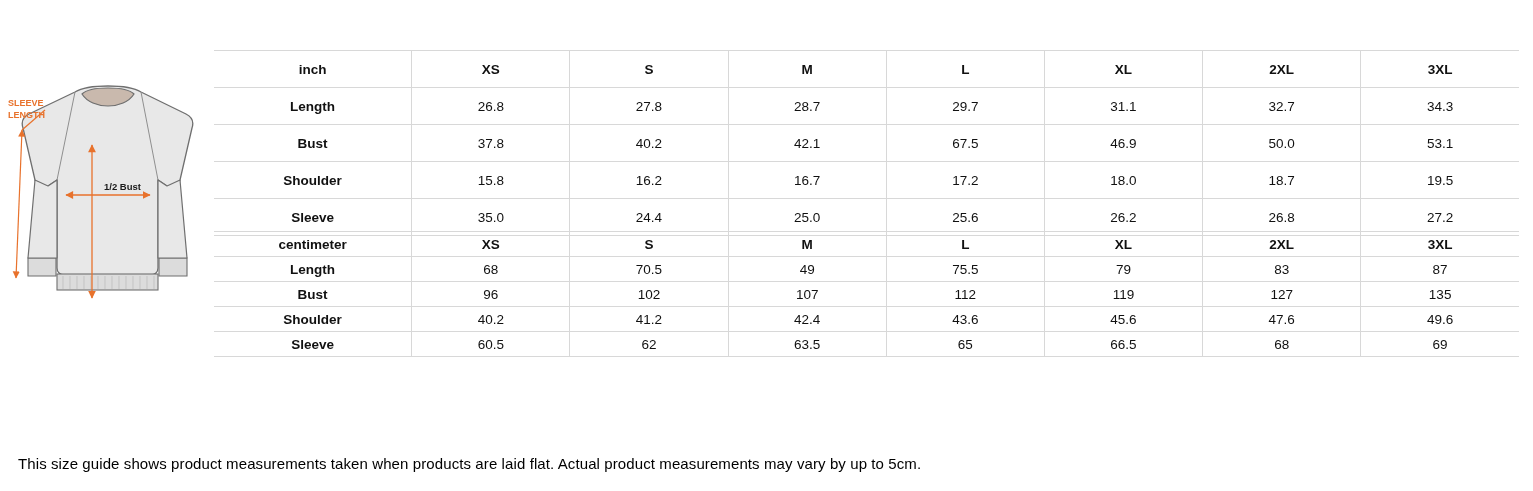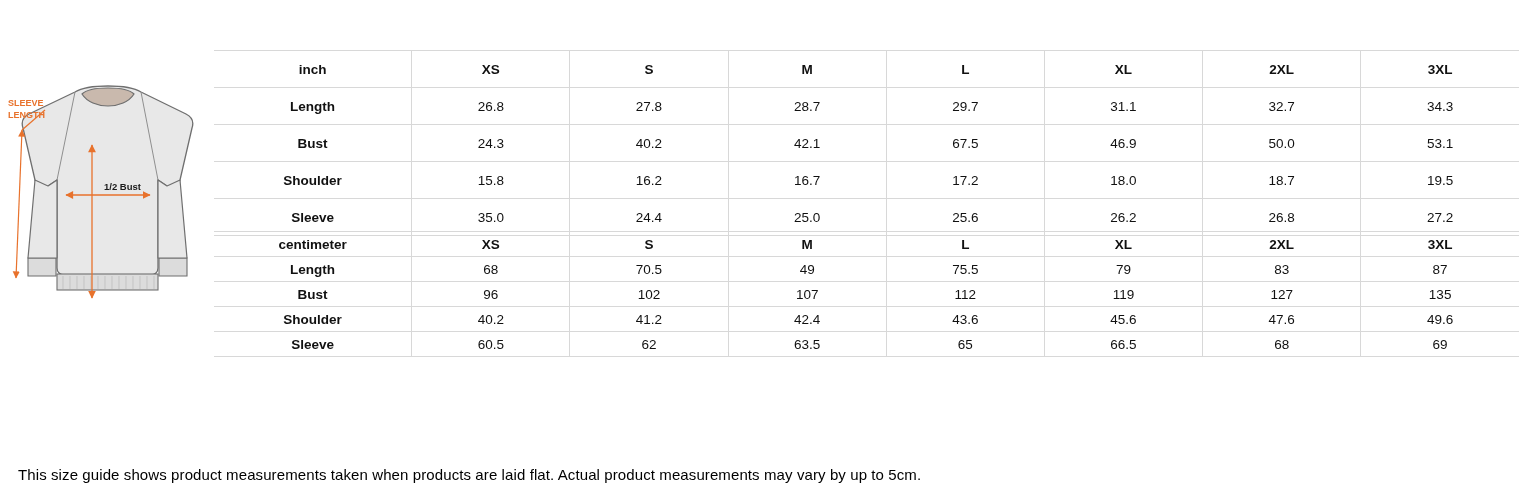--- a/index.html
+++ b/index.html
@@ -103,21 +103,21 @@
     height: 24px;
     padding: 0 4px;
   }
 
   .col-first { width: 14.5%; }
 
   
   .footnote {
     position: absolute;
     left: 18px;
-    top: 466px;
+    top: 455px;
     font-size: 15px;
     color: #000000;
     font-family: "Liberation Sans", sans-serif;
     letter-spacing: 0.1px;
   }
 </style>
 </head>
 <body>
 
 <div class="page">
@@ -202,21 +202,21 @@
           <td>26.8</td>
           <td>27.8</td>
           <td>28.7</td>
           <td>29.7</td>
           <td>31.1</td>
           <td>32.7</td>
           <td>34.3</td>
         </tr>
         <tr>
           <td class="col-first">Bust</td>
-          <td>24.3</td>
+          <td>37.8</td>
           <td>40.2</td>
           <td>42.1</td>
           <td>67.5</td>
           <td>46.9</td>
           <td>50.0</td>
           <td>53.1</td>
         </tr>
         <tr>
           <td class="col-first">Shoulder</td>
           <td>15.8</td>

